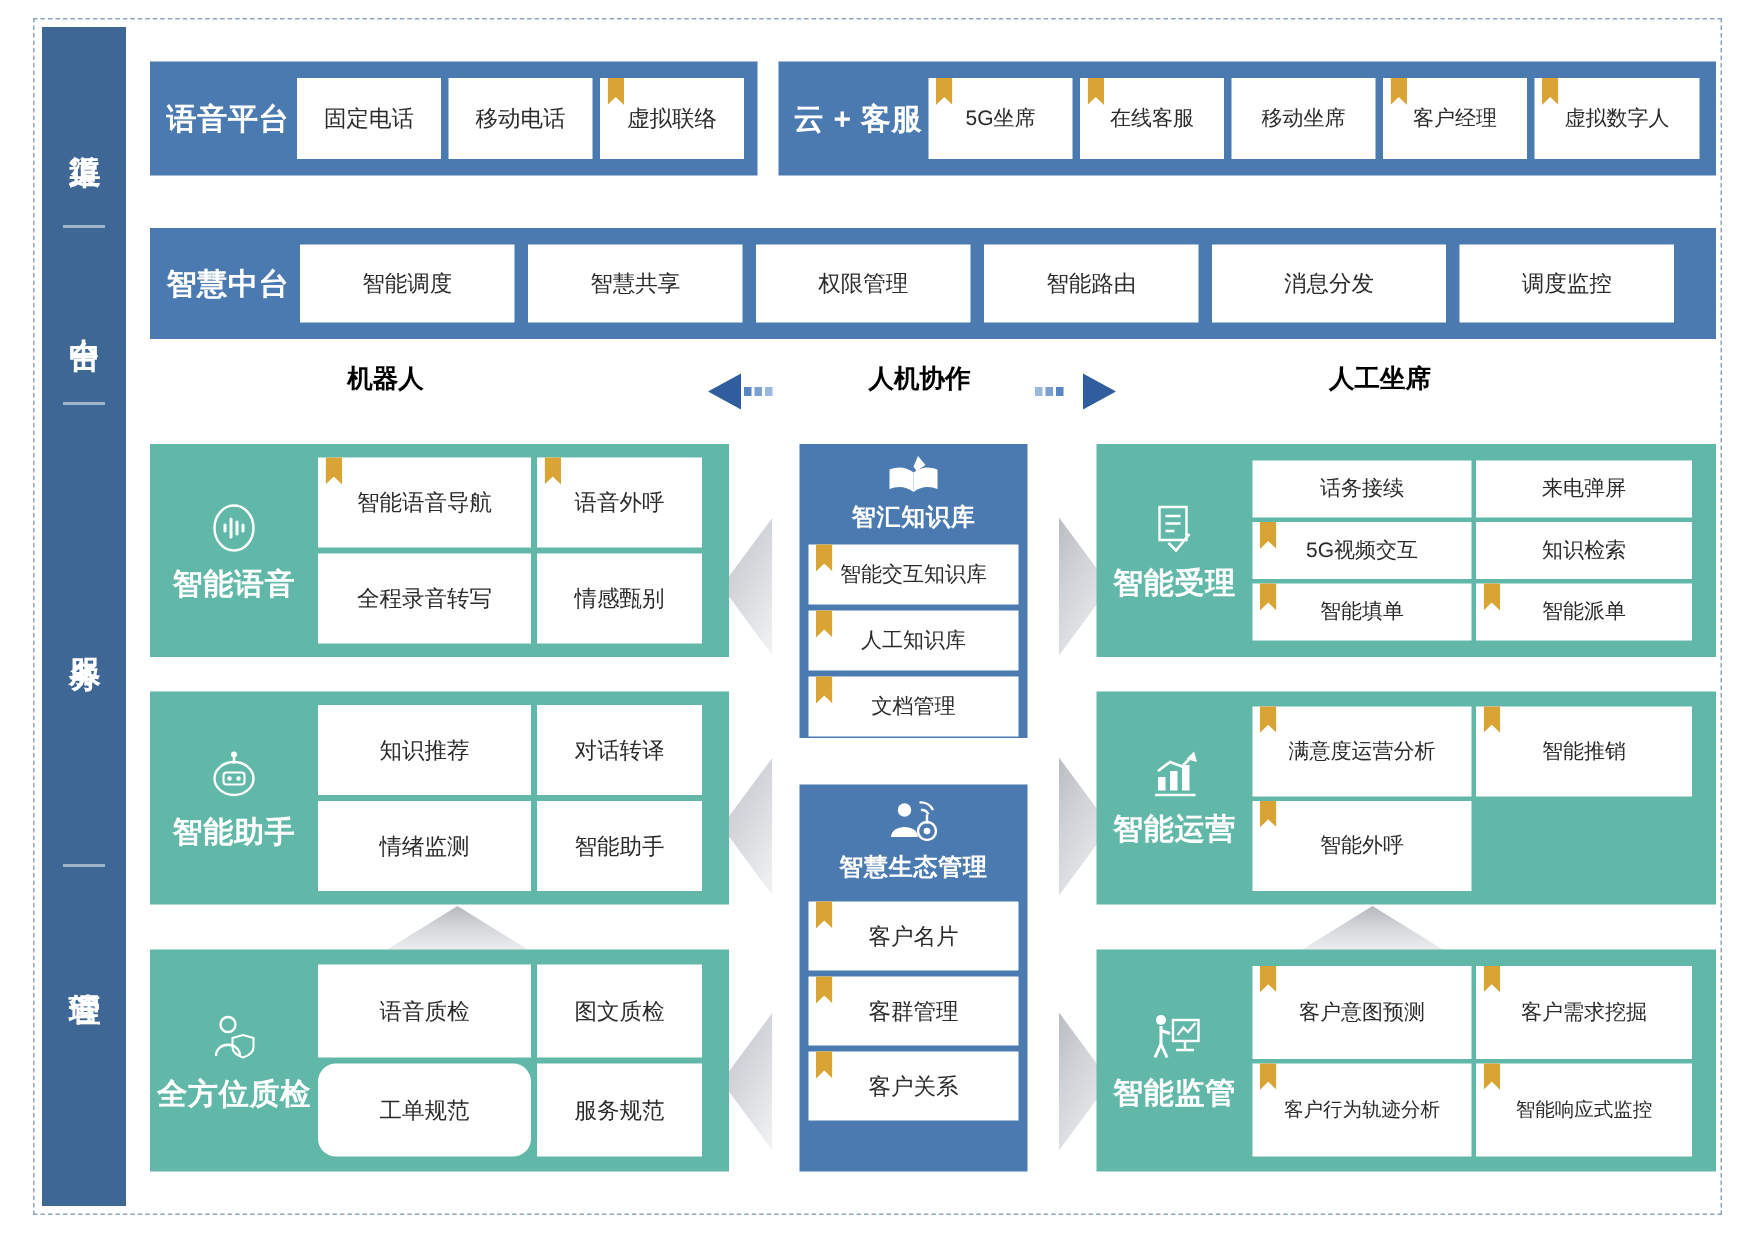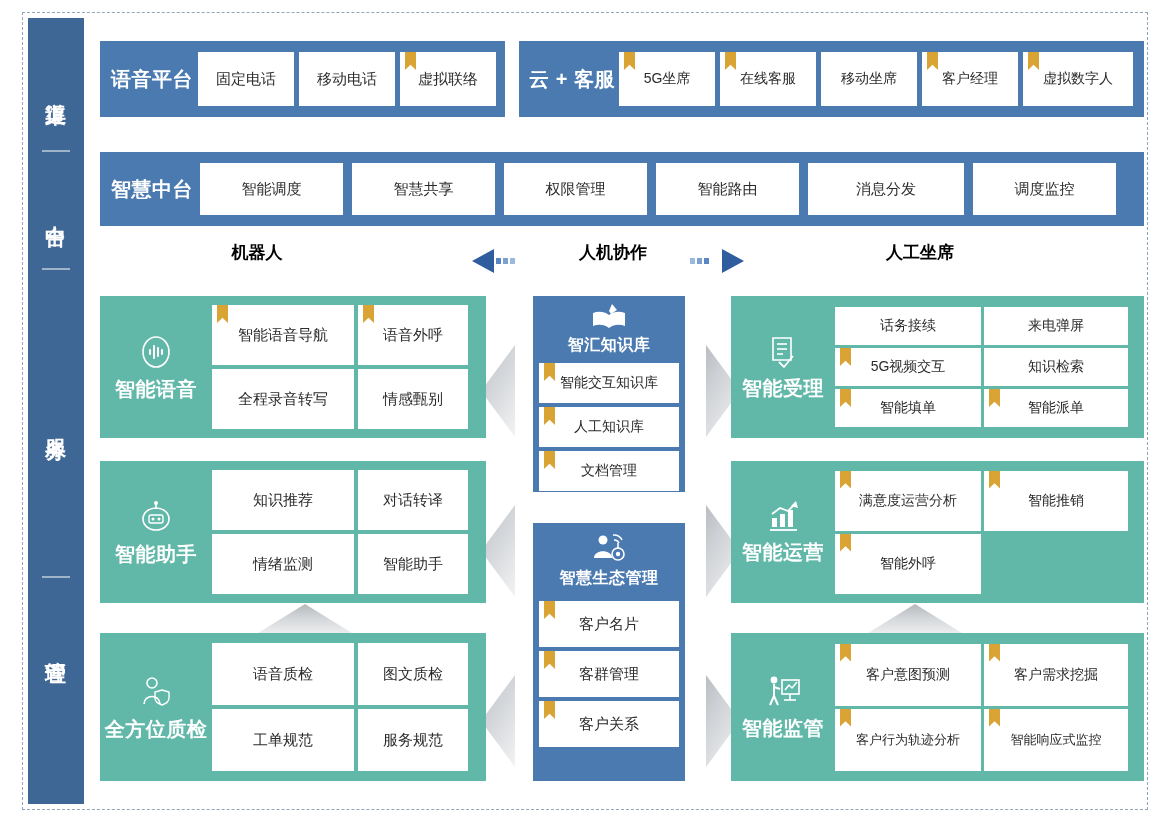--- a/index.html
+++ b/index.html
@@ -264,21 +264,21 @@
       </svg>
       <div class="band-title" style="margin-top:4px;">全方位质检</div>
     </div>
     <div style="display:grid;grid-template-columns:142px 110px;grid-gap:4px;">
       <div class="card" style="height:62px;">
         <span>语音质检</span>
       </div>
       <div class="card" style="height:62px;">
         <span>图文质检</span>
       </div>
-      <div class="card" style="height:62px;">
+      <div class="card" style="height:62px;border-radius:12px;">
         <span>工单规范</span>
       </div>
       <div class="card" style="height:62px;">
         <span>服务规范</span>
       </div>
     </div>
   </div>
 
   <div class="band blue" style="left:533px;top:296px;width:152px;height:196px;flex-direction:column;padding-top:6px;">
     <div class="center-head">

